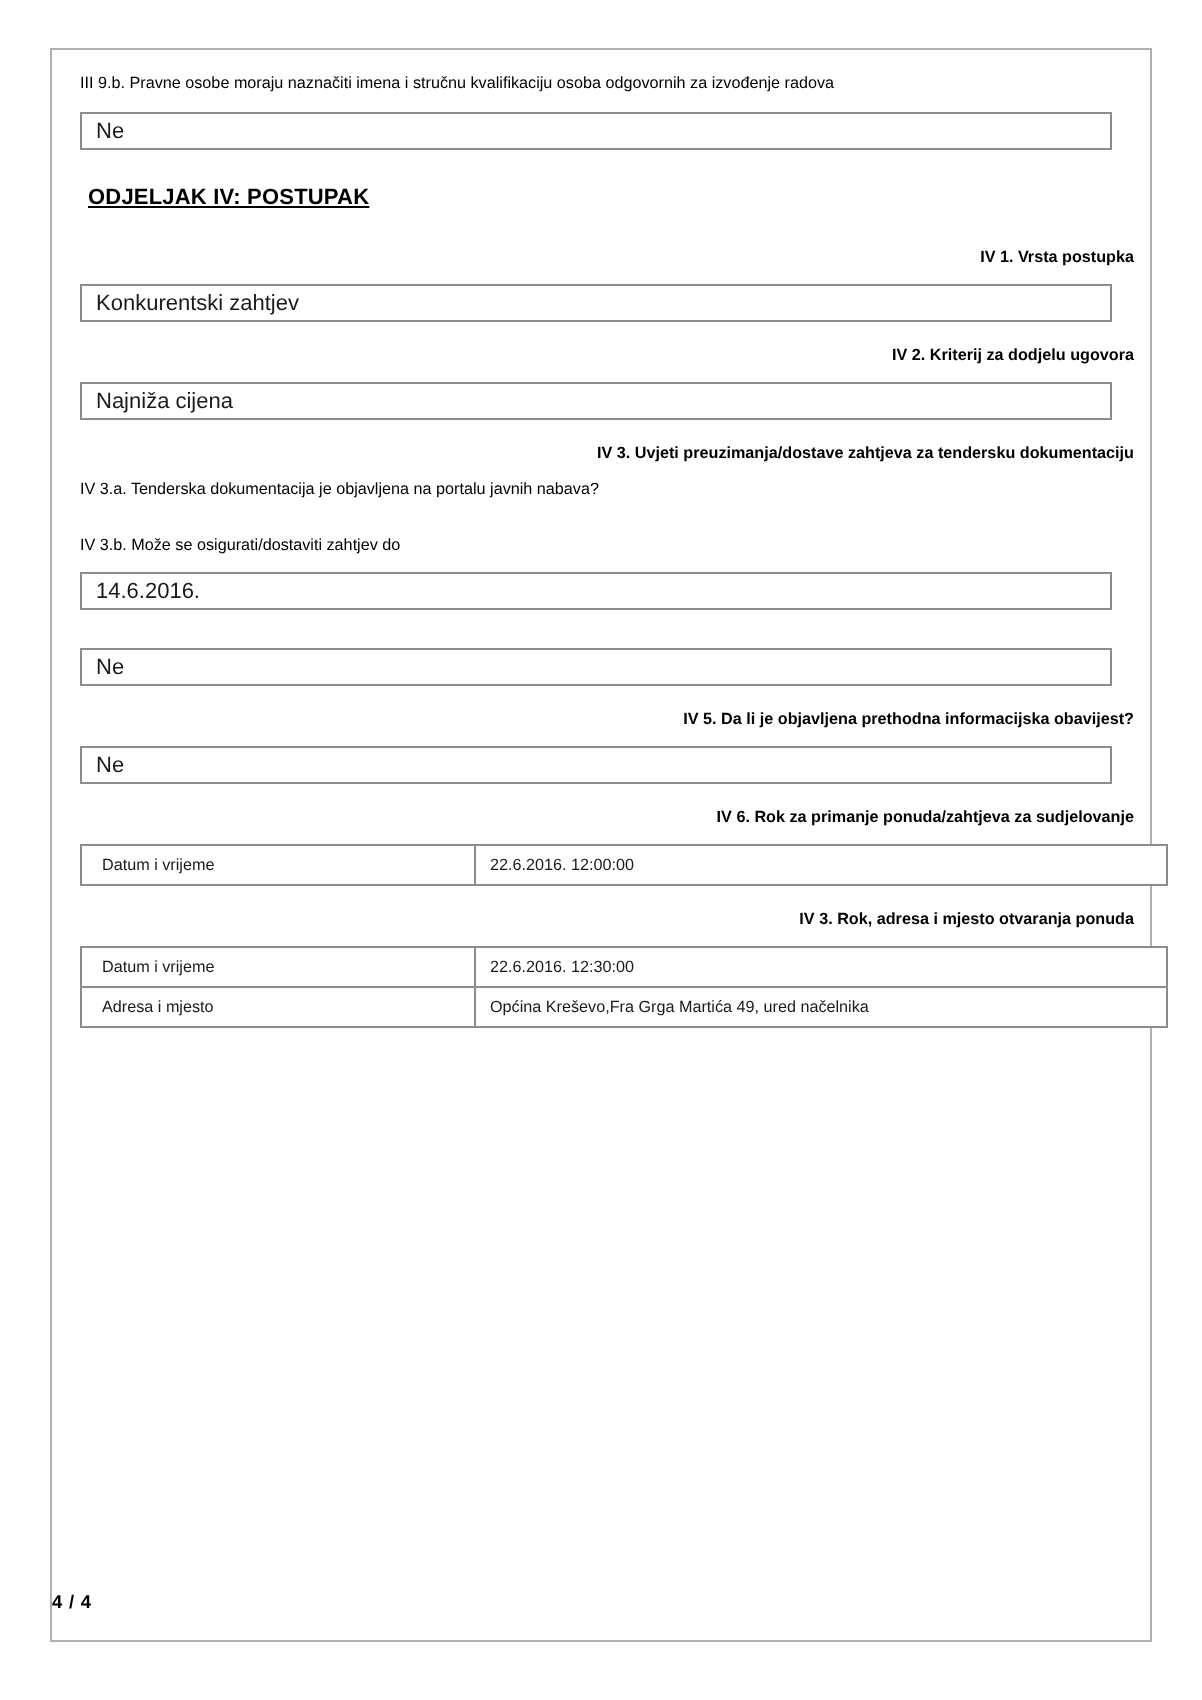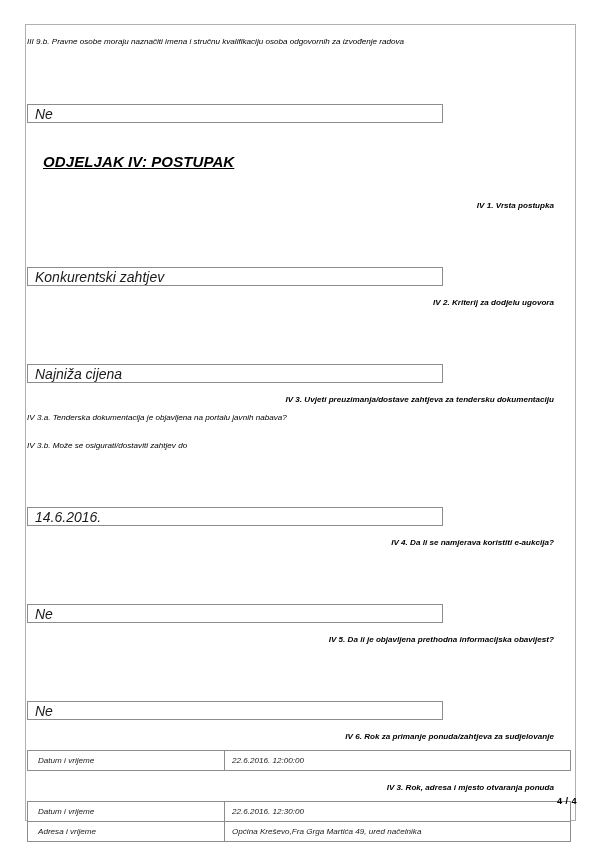--- a/index.html
+++ b/index.html
@@ -19,61 +19,59 @@
     left: 25px;
     top: 24px;
     width: 551px;
     height: 797px;
     border: 1px solid #b0b0b0;
     background: #ffffff;
     box-sizing: border-box;
   }
   .page-inner {
     position: absolute;
-    left: 1px;
+    left: 14px;
     top: 11px;
     width: 527px;
-    font-style: italic;
   }
   
   .q-label {
     font-size: 8.1px;
     line-height: 11px;
     font-weight: normal;
     color: #000;
     margin: 0;
     padding: 0;
     white-space: nowrap;
   }
   .q-label.bold {
     font-weight: bold;
     text-align: right;
   }
   .section-head {
-    font-size: 15px;
+    font-size: 11px;
     font-weight: bold;
     text-decoration: underline;
     letter-spacing: 0.1px;
-    margin: 16px;
+    margin: 4px;
     padding: 0;
     display: inline-block;
   }
   
   .field {
     border: 1px solid #8c8c8c;
     background: #ffffff;
     height: 19px;
     box-sizing: border-box;
     display: flex;
     align-items: center;
     padding-left: 7px;
-    font-size: 14px;
+    font-size: 11px;
     color: #1a1a1a;
-    width: 416px;
-    margin-top: 48px;
+    width: 516px;
   }
   
   table.kv {
     border-collapse: collapse;
     width: 524px;
     table-layout: fixed;
   }
   table.kv td {
     border: 1px solid #8c8c8c;
     height: 19px;
@@ -91,21 +89,21 @@
   .sp8  { height: 8px; }
   .sp9  { height: 9px; }
   .sp11 { height: 11px; }
   .sp14 { height: 14px; }
 
   .footer {
     position: absolute;
     left: 0;
     top: 771px;
     width: 551px;
-    text-align: right;
+    text-align: left;
     font-size: 9.2px;
     font-weight: bold;
     color: #000;
     letter-spacing: 0.4px;
   }
 </style>
 </head>
 <body>
 
 <div class="page">
@@ -142,21 +140,20 @@
     <div class="sp8"></div>
 
     <div class="sp9"></div>
 
     <div class="q-label">IV 3.b. Može se osigurati/dostaviti zahtjev do</div>
     <div class="sp8"></div>
     <div class="field">14.6.2016.</div>
 
     <div class="sp11"></div>
 
-    <div class="q-label bold">IV 4. Da li se namjerava koristiti e-aukcija?</div>
     <div class="sp8"></div>
     <div class="field">Ne</div>
 
     <div class="sp11"></div>
 
     <div class="q-label bold">IV 5. Da li je objavljena prethodna informacijska obavijest?</div>
     <div class="sp8"></div>
     <div class="field">Ne</div>
 
     <div class="sp11"></div>
@@ -176,21 +173,21 @@
 
     <div class="q-label bold">IV 3. Rok, adresa i mjesto otvaranja ponuda</div>
     <div class="sp8"></div>
     <table class="kv">
       <tbody>
           <tr>
         <td class="k">Datum i vrijeme</td>
         <td class="v">22.6.2016. 12:30:00</td>
       </tr>
       <tr>
-        <td class="k">Adresa i vrijeme</td>
+        <td class="k">Adresa i mjesto</td>
         <td class="v">Općina Kreševo,Fra Grga Martića 49, ured načelnika</td>
       </tr>
     </tbody>
       </table>
 
   </div>
 
   <div class="footer">4 / 4</div>
 </div>
 

